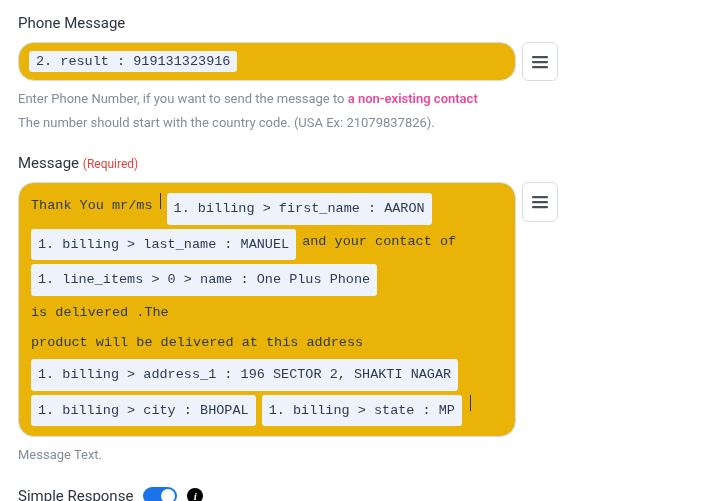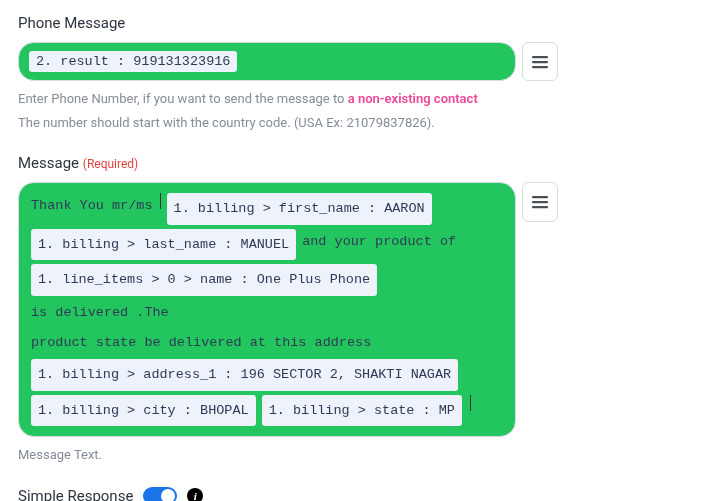--- a/index.html
+++ b/index.html
@@ -24,21 +24,21 @@
   .field-row {
     display: flex;
     align-items: stretch;
     gap: 6px;
     margin-bottom: 8px;
   }
   .control {
     flex: 0 0 498px;
     border: 1px solid #d8dce3;
     border-radius: 16px;
-    background: #22c55e;
+    background: #eab308;
     padding: 8px 10px;
     min-height: 38px;
     display: flex;
     align-items: center;
     flex-wrap: wrap;
     gap: 4px 6px;
   }
   .side-btn {
     width: 36px;
     border: 1px solid #d8dce3;
@@ -164,28 +164,28 @@
   </div>
   <div class="field-row">
     <div class="control msg-box">
       <div class="row">
         <span class="msg-text">Thank You mr/ms</span>
           <span class="caret"></span>
         <span class="chip">1. billing &gt; first_name : AARON</span>
       </div>
       <div class="row">
         <span class="chip">1. billing &gt; last_name : MANUEL</span>
-        <span class="msg-text"> and your product of</span>
+        <span class="msg-text"> and your contact of</span>
       </div>
       <div class="row">
         <span class="chip">1. line_items &gt; 0 &gt; name : One Plus Phone</span>
         <span class="msg-text"> is delivered .The</span>
       </div>
       <div class="row">
-        <span class="msg-text">product state be delivered at this address</span>
+        <span class="msg-text">product will be delivered at this address</span>
       </div>
       <div class="row">
         <span class="chip">1. billing &gt; address_1 : 196 SECTOR 2, SHAKTI NAGAR</span>
       </div>
       <div class="row">
         <span class="chip">1. billing &gt; city : BHOPAL</span>
         <span class="chip">1. billing &gt; state : MP</span>
         <span class="caret" style="margin-left:2px;"></span>
       </div>
     </div>

